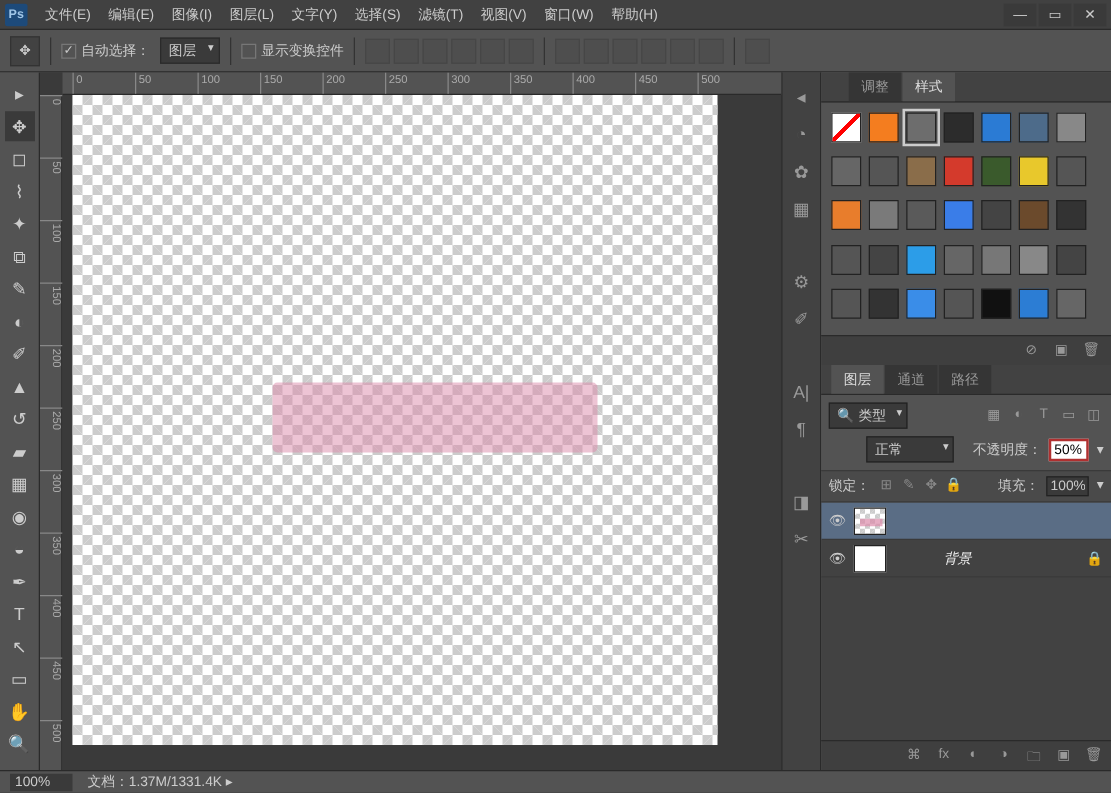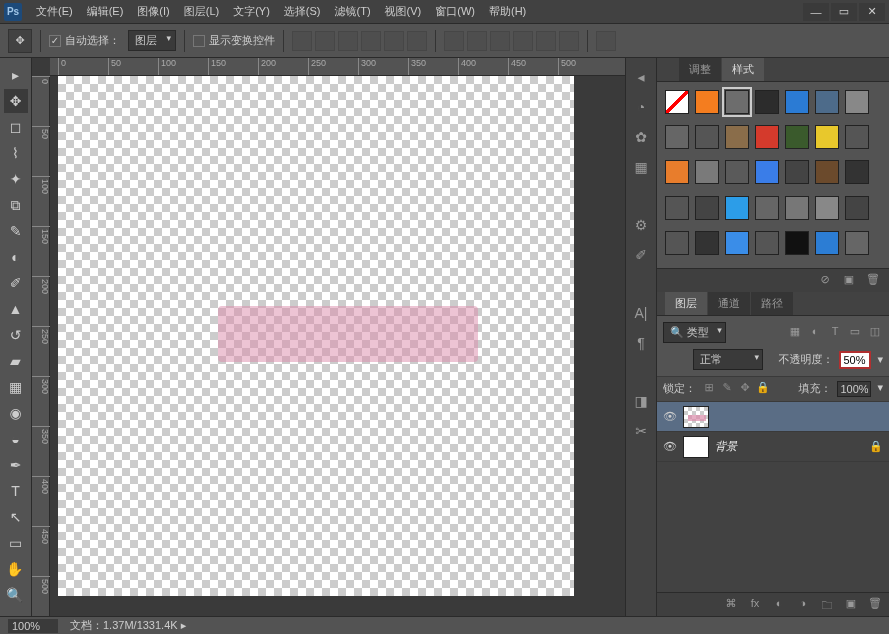--- a/index.html
+++ b/index.html
@@ -77,21 +77,21 @@
 .eye { width: 14px; color: #ccc; text-align: center; cursor: pointer; }
 .layer-thumb { width: 26px; height: 22px; border: 1px solid #222; background: #fff; }
 .layer-thumb.checker { background-image:
   linear-gradient(45deg, #ccc 25%, transparent 25%),
   linear-gradient(-45deg, #ccc 25%, transparent 25%),
   linear-gradient(45deg, transparent 75%, #ccc 75%),
   linear-gradient(-45deg, transparent 75%, #ccc 75%);
   background-size: 8px 8px; background-position: 0 0, 0 4px, 4px -4px, -4px 0; background-color: #fff; position: relative; }
 .layer-thumb.checker::after { content: ""; position: absolute; left: 4px; top: 8px; width: 18px; height: 6px; background: rgba(219,138,169,0.7); }
 .layer-name { color: #eee; flex: 1; }
-.layer-name.italic { font-style: italic; }
+.layer-name.italic { font-style: italic; margin-left: 40px; }
 .layer-lock { color: #999; }
 .layers-footer { height: 24px; background: #3f3f3f; border-top: 1px solid #2a2a2a; display: flex; align-items: center; justify-content: flex-end; gap: 8px; padding: 0 6px; }
 .status-bar { height: 18px; background: #535353; border-top: 1px solid #2a2a2a; display: flex; align-items: center; padding: 0 8px; gap: 12px; font-size: 10px; color: #ccc; }
 .zoom-box { width: 50px; background: #3a3a3a; padding: 1px 4px; }
 </style>
 </head>
 <body>
 
 <div class="titlebar">
   <div class="ps-logo">Ps</div>

